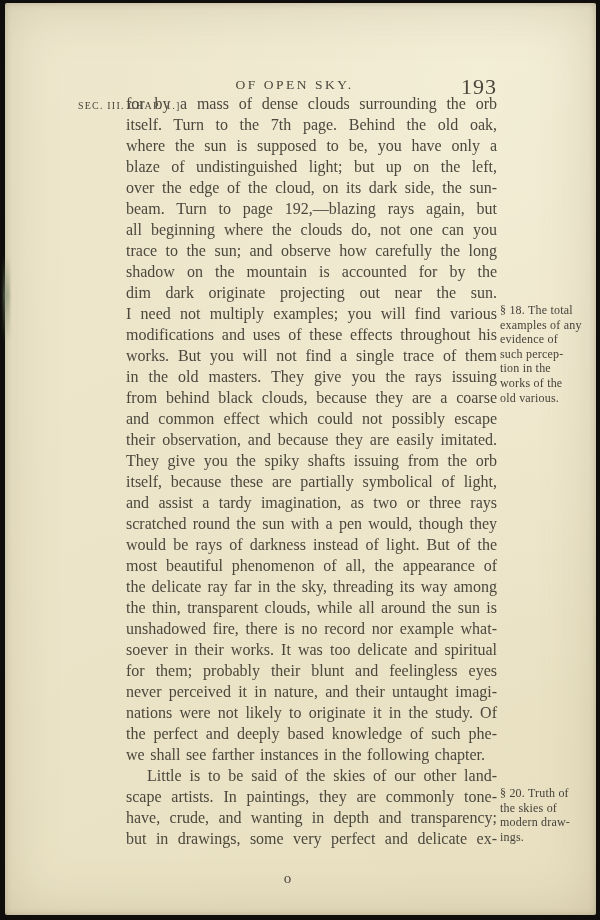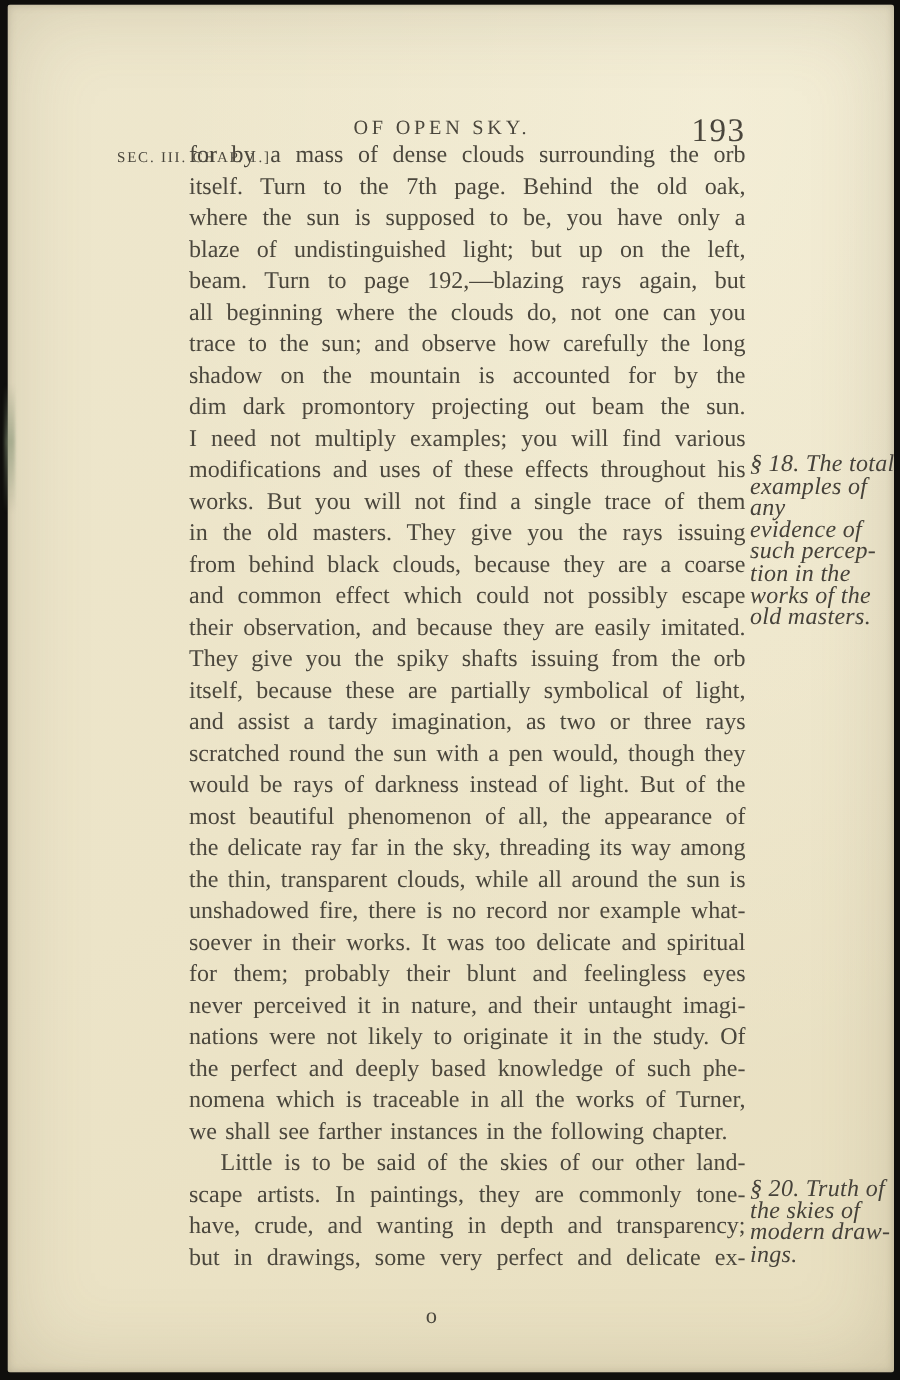--- a/index.html
+++ b/index.html
@@ -61,23 +61,22 @@
   #p1 .line:last-child{
     text-align:center;
     -moz-text-align-last:left;
     text-align-last:left;
   }
   
   #p2 .line:first-child{ text-indent:21px; }
   .sidenote{
     position:absolute;left:495px;width:97px;
     color:#46423a;
-    font-size:16px;line-height:14.6px;
+    font-size:12px;line-height:14.6px;
     letter-spacing:0.2px;
-    font-style:italic;
   }
   .sn1{ top:300px; }
   .sn2{ top:783px; }
   .signature{
     position:absolute;left:73px;top:867px;width:419px;
     text-align:center;color:#4b473d;font-size:15px;
   }
 </style>
 </head>
 <body>
@@ -91,25 +90,26 @@
       <span class="hcenter">OF OPEN SKY.</span>
       <span class="hright">193</span>
     </div>
 
     <div class="content">
       <div id="p1">
           <div class="line">for by a mass of dense clouds surrounding the orb</div>
           <div class="line">itself. Turn to the 7th page. Behind the old oak,</div>
           <div class="line">where the sun is supposed to be, you have only a</div>
           <div class="line">blaze of undistinguished light; but up on the left,</div>
+          <div class="line">over the edge of the cloud, on its dark side, the sun-</div>
           <div class="line">beam. Turn to page 192,—blazing rays again, but</div>
           <div class="line">all beginning where the clouds do, not one can you</div>
           <div class="line">trace to the sun; and observe how carefully the long</div>
           <div class="line">shadow on the mountain is accounted for by the</div>
-          <div class="line">dim dark promontory projecting out beam the sun.</div>
+          <div class="line">dim dark originate projecting out near the sun.</div>
           <div class="line">I need not multiply examples; you will find various</div>
           <div class="line">modifications and uses of these effects throughout his</div>
           <div class="line">works. But you will not find a single trace of them</div>
           <div class="line">in the old masters. They give you the rays issuing</div>
           <div class="line">from behind black clouds, because they are a coarse</div>
           <div class="line">and common effect which could not possibly escape</div>
           <div class="line">their observation, and because they are easily imitated.</div>
           <div class="line">They give you the spiky shafts issuing from the orb</div>
           <div class="line">itself, because these are partially symbolical of light,</div>
           <div class="line">and assist a tardy imagination, as two or three rays</div>
@@ -117,39 +117,38 @@
           <div class="line">would be rays of darkness instead of light. But of the</div>
           <div class="line">most beautiful phenomenon of all, the appearance of</div>
           <div class="line">the delicate ray far in the sky, threading its way among</div>
           <div class="line">the thin, transparent clouds, while all around the sun is</div>
           <div class="line">unshadowed fire, there is no record nor example what-</div>
           <div class="line">soever in their works. It was too delicate and spiritual</div>
           <div class="line">for them; probably their blunt and feelingless eyes</div>
           <div class="line">never perceived it in nature, and their untaught imagi-</div>
           <div class="line">nations were not likely to originate it in the study. Of</div>
           <div class="line">the perfect and deeply based knowledge of such phe-</div>
-          <div class="line">nomena which is traceable in all the works of Turner,</div>
           <div class="line">we shall see farther instances in the following chapter.</div>
         </div>
       <div id="p2">
           <div class="line">Little is to be said of the skies of our other land-</div>
           <div class="line">scape artists. In paintings, they are commonly tone-</div>
           <div class="line">have, crude, and wanting in depth and transparency;</div>
           <div class="line">but in drawings, some very perfect and delicate ex-</div>
         </div>
     </div>
 
     <div class="sidenote sn1">
         <div class="sn-line">§ 18. The total</div>
         <div class="sn-line">examples of any</div>
         <div class="sn-line">evidence of</div>
         <div class="sn-line">such percep-</div>
         <div class="sn-line">tion in the</div>
         <div class="sn-line">works of the</div>
-        <div class="sn-line">old masters.</div>
+        <div class="sn-line">old various.</div>
       </div>
     <div class="sidenote sn2">
         <div class="sn-line">§ 20. Truth of</div>
         <div class="sn-line">the skies of</div>
         <div class="sn-line">modern draw-</div>
         <div class="sn-line">ings.</div>
       </div>
 
     <div class="signature">o</div>
   </div>

